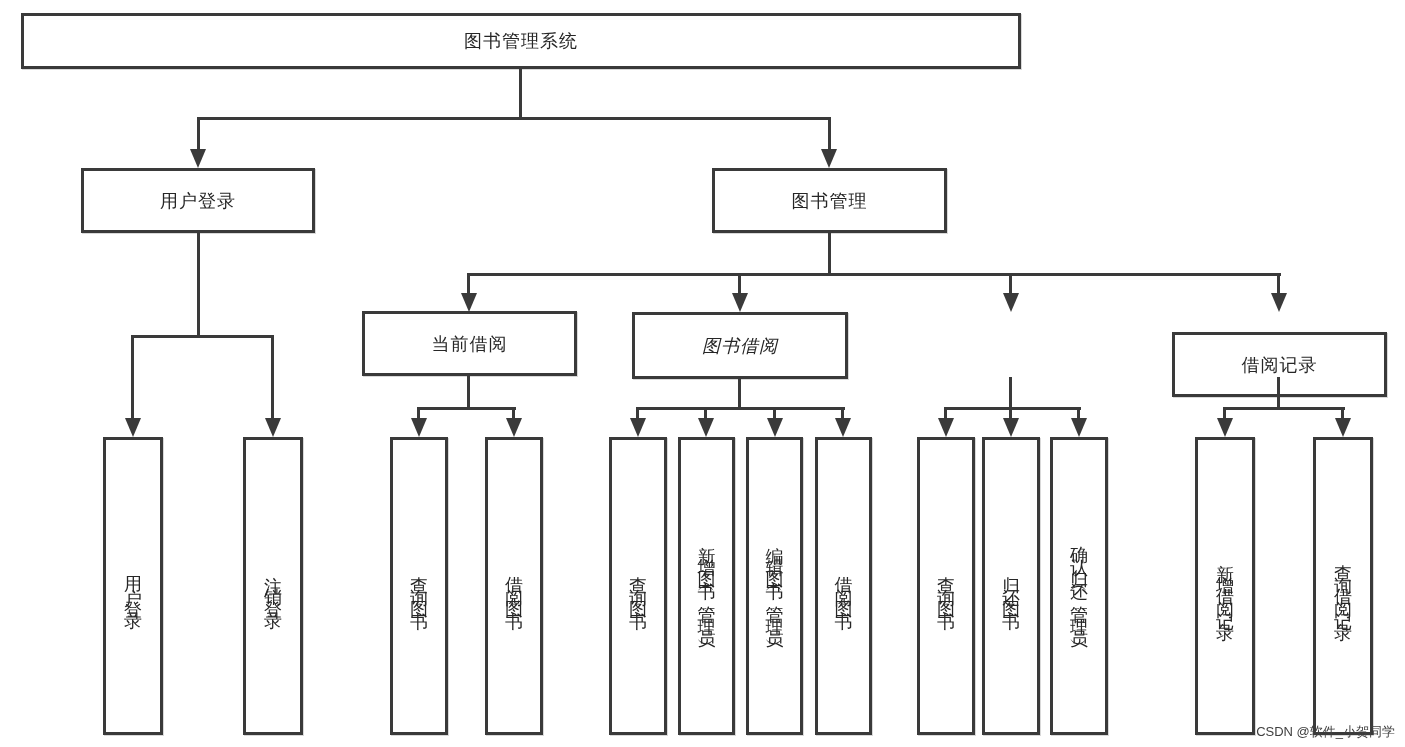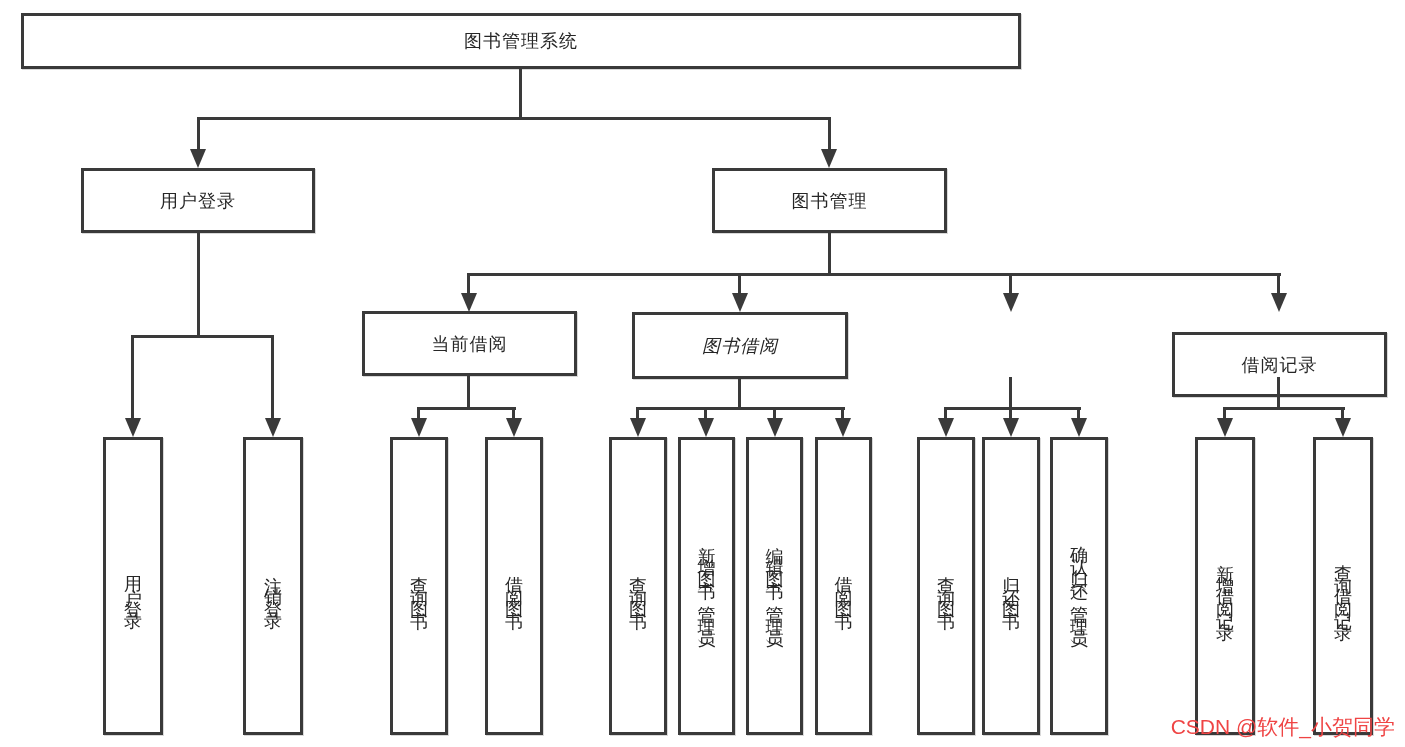--- a/index.html
+++ b/index.html
@@ -51,22 +51,22 @@
     position: absolute;
     width: 0; height: 0;
     border-left: 8px solid transparent;
     border-right: 8px solid transparent;
     border-top: 19px solid #3a3a3a;
   }
   .watermark {
     position: absolute;
     right: 10px;
     bottom: 6px;
-    color: #ef4444;
-    font-size: 21px;
+    color: #404040;
+    font-size: 13px;
   }
 </style>
 </head>
 <body>
 
 <div class="canvas">
 
   <div class="box" style="left:21px;top:13px;width:1000px;height:56px;">
     <span>图书管理系统</span>
   </div>

